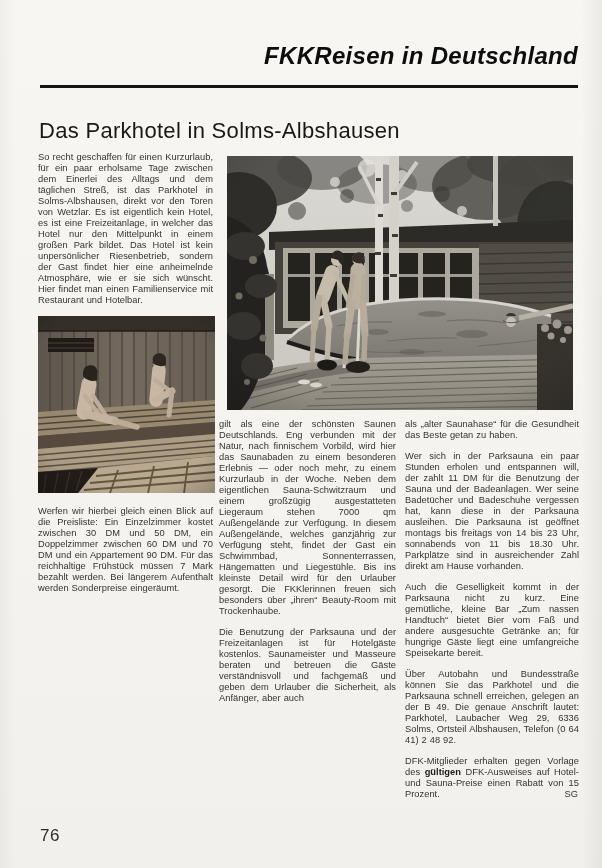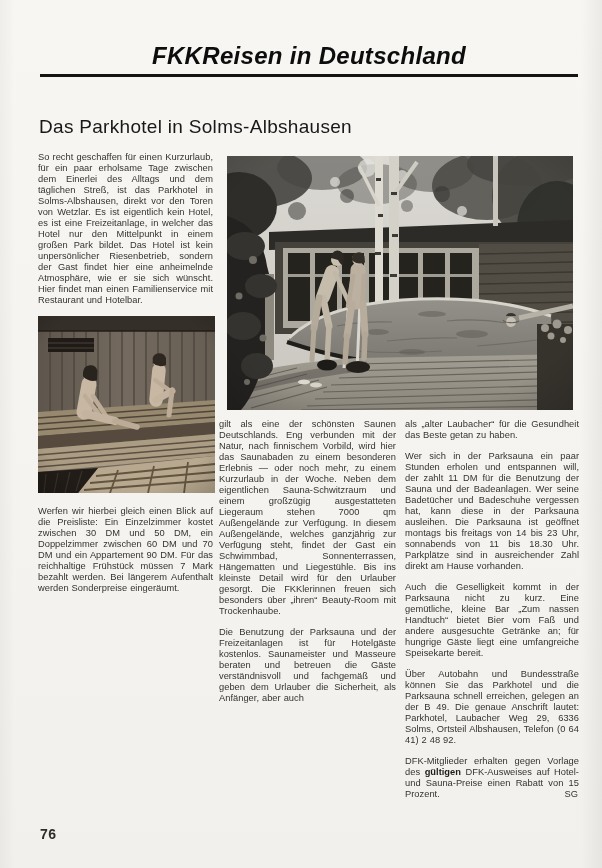--- a/index.html
+++ b/index.html
@@ -11,30 +11,30 @@
   }
   .page{
     position:absolute;left:0;top:0;width:602px;height:868px;
     background:
       linear-gradient(90deg, rgba(0,0,0,0.035) 0%, rgba(0,0,0,0) 2.5%, rgba(0,0,0,0) 96.5%, rgba(0,0,0,0.05) 100%),
       linear-gradient(180deg,#f7f6f3 0%, #f4f3ef 60%, #f1f0ec 100%);
   }
   
   .masthead{
     position:absolute;left:40px;top:42px;width:538px;
-    display:flex;justify-content:center;align-items:flex-end;
+    display:flex;justify-content:flex-end;align-items:flex-end;
     border-bottom:3px solid #141414;
-    padding-bottom:4px;
+    padding-bottom:15px;
     font-style:italic;font-weight:bold;font-size:24px;
     color:#0d0d0d;letter-spacing:0.3px;
   }
   
   .title{
     position:absolute;left:39px;top:103px;
-    font-size:19px;font-weight:400;color:#181818;
+    font-size:22px;font-weight:400;color:#181818;
     letter-spacing:0.3px;white-space:nowrap;
   }
   
   .col{position:absolute;color:#343330;}
   .col p{
     font-size:9.3px;line-height:11px;
     text-align:justify;
     margin:0 0 10px 0;
     letter-spacing:0.02px;
     word-spacing:0.4px;
@@ -51,21 +51,21 @@
     position:absolute;left:227px;top:156px;width:346px;height:254px;
     overflow:hidden;
   }
   .photo-sauna{
     width:177px;height:177px;margin:9px 0 13px 0;overflow:hidden;
   }
   .photo-pool svg,.photo-sauna svg{display:block;width:100%;height:100%;}
   
   .folio{
     position:absolute;left:40px;top:826px;
-    font-size:14px;color:#2d2d2b;letter-spacing:0.5px;font-weight:bold;
+    font-size:17px;color:#2d2d2b;letter-spacing:0.5px;
   }
 </style>
 </head>
 <body>
 
 <div class="page">
 
   <header class="masthead">
     <span>FKK</span>
     <span>Reisen in Deutschland</span>
@@ -366,21 +366,21 @@
 
     <p>Werfen wir hierbei gleich einen Blick auf die Preisliste: Ein Einzelzimmer kostet zwischen 30 DM und 50 DM, ein Doppelzimmer zwischen 60 DM und 70 DM und ein Appartement 90 DM. Für das reichhaltige Frühstück müssen 7 Mark bezahlt werden. Bei längerem Aufenthalt werden Sonderpreise eingeräumt.</p>
   </div>
 
   <div class="col col2 body-text">
     <p>gilt als eine der schönsten Saunen Deutschlands. Eng verbunden mit der Natur, nach finnischem Vorbild, wird hier das Saunabaden zu einem besonderen Erlebnis — oder noch mehr, zu einem Kurzurlaub in der Woche. Neben dem eigentlichen Sauna-Schwitzraum und einem großzügig ausgestatteten Liegeraum stehen 7000 qm Außengelände zur Verfügung. In diesem Außengelände, welches ganzjährig zur Verfügung steht, findet der Gast ein Schwimmbad, Sonnenterrassen, Hängematten und Liegestühle. Bis ins kleinste Detail wird für den Urlauber gesorgt. Die FKKlerinnen freuen sich besonders über „ihren“ Beauty-Room mit Trockenhaube.</p>
     <p>Die Benutzung der Parksauna und der Freizeitanlagen ist für Hotelgäste kostenlos. Saunameister und Masseure beraten und betreuen die Gäste verständnisvoll und fachgemäß und geben dem Urlauber die Sicherheit, als Anfänger, aber auch</p>
   </div>
 
   <div class="col col3 body-text">
-    <p>als „alter Laubacher“ für die Gesundheit das Beste getan zu haben.</p>
+    <p>als „alter Saunahase“ für die Gesundheit das Beste getan zu haben.</p>
     <p>Wer sich in der Parksauna ein paar Stunden erholen und entspannen will, der zahlt 11 DM für die Benutzung der Sauna und der Badeanlagen. Wer seine Badetücher und Badeschuhe vergessen hat, kann diese in der Parksauna ausleihen. Die Parksauna ist geöffnet montags bis freitags von 14 bis 23 Uhr, sonnabends von 11 bis 18.30 Uhr. Parkplätze sind in ausreichender Zahl direkt am Hause vorhanden.</p>
     <p>Auch die Geselligkeit kommt in der Parksauna nicht zu kurz. Eine gemütliche, kleine Bar „Zum nassen Handtuch“ bietet Bier vom Faß und andere ausgesuchte Getränke an; für hungrige Gäste liegt eine umfangreiche Speisekarte bereit.</p>
     <p>Über Autobahn und Bundesstraße können Sie das Parkhotel und die Parksauna schnell erreichen, gelegen an der B 49. Die genaue Anschrift lautet: Parkhotel, Laubacher Weg 29, 6336 Solms, Ortsteil Albshausen, Telefon (0 64 41) 2 48 92.</p>
     <p class="closing"><span>DFK-Mitglieder erhalten gegen Vorlage des </span><b>gültigen</b><span> DFK-Ausweises auf Hotel- und Sauna-Preise einen Rabatt von 15 Prozent.</span><span class="sig">SG</span></p>
   </div>
 
   <div class="folio">76</div>
 
 </div>
 

